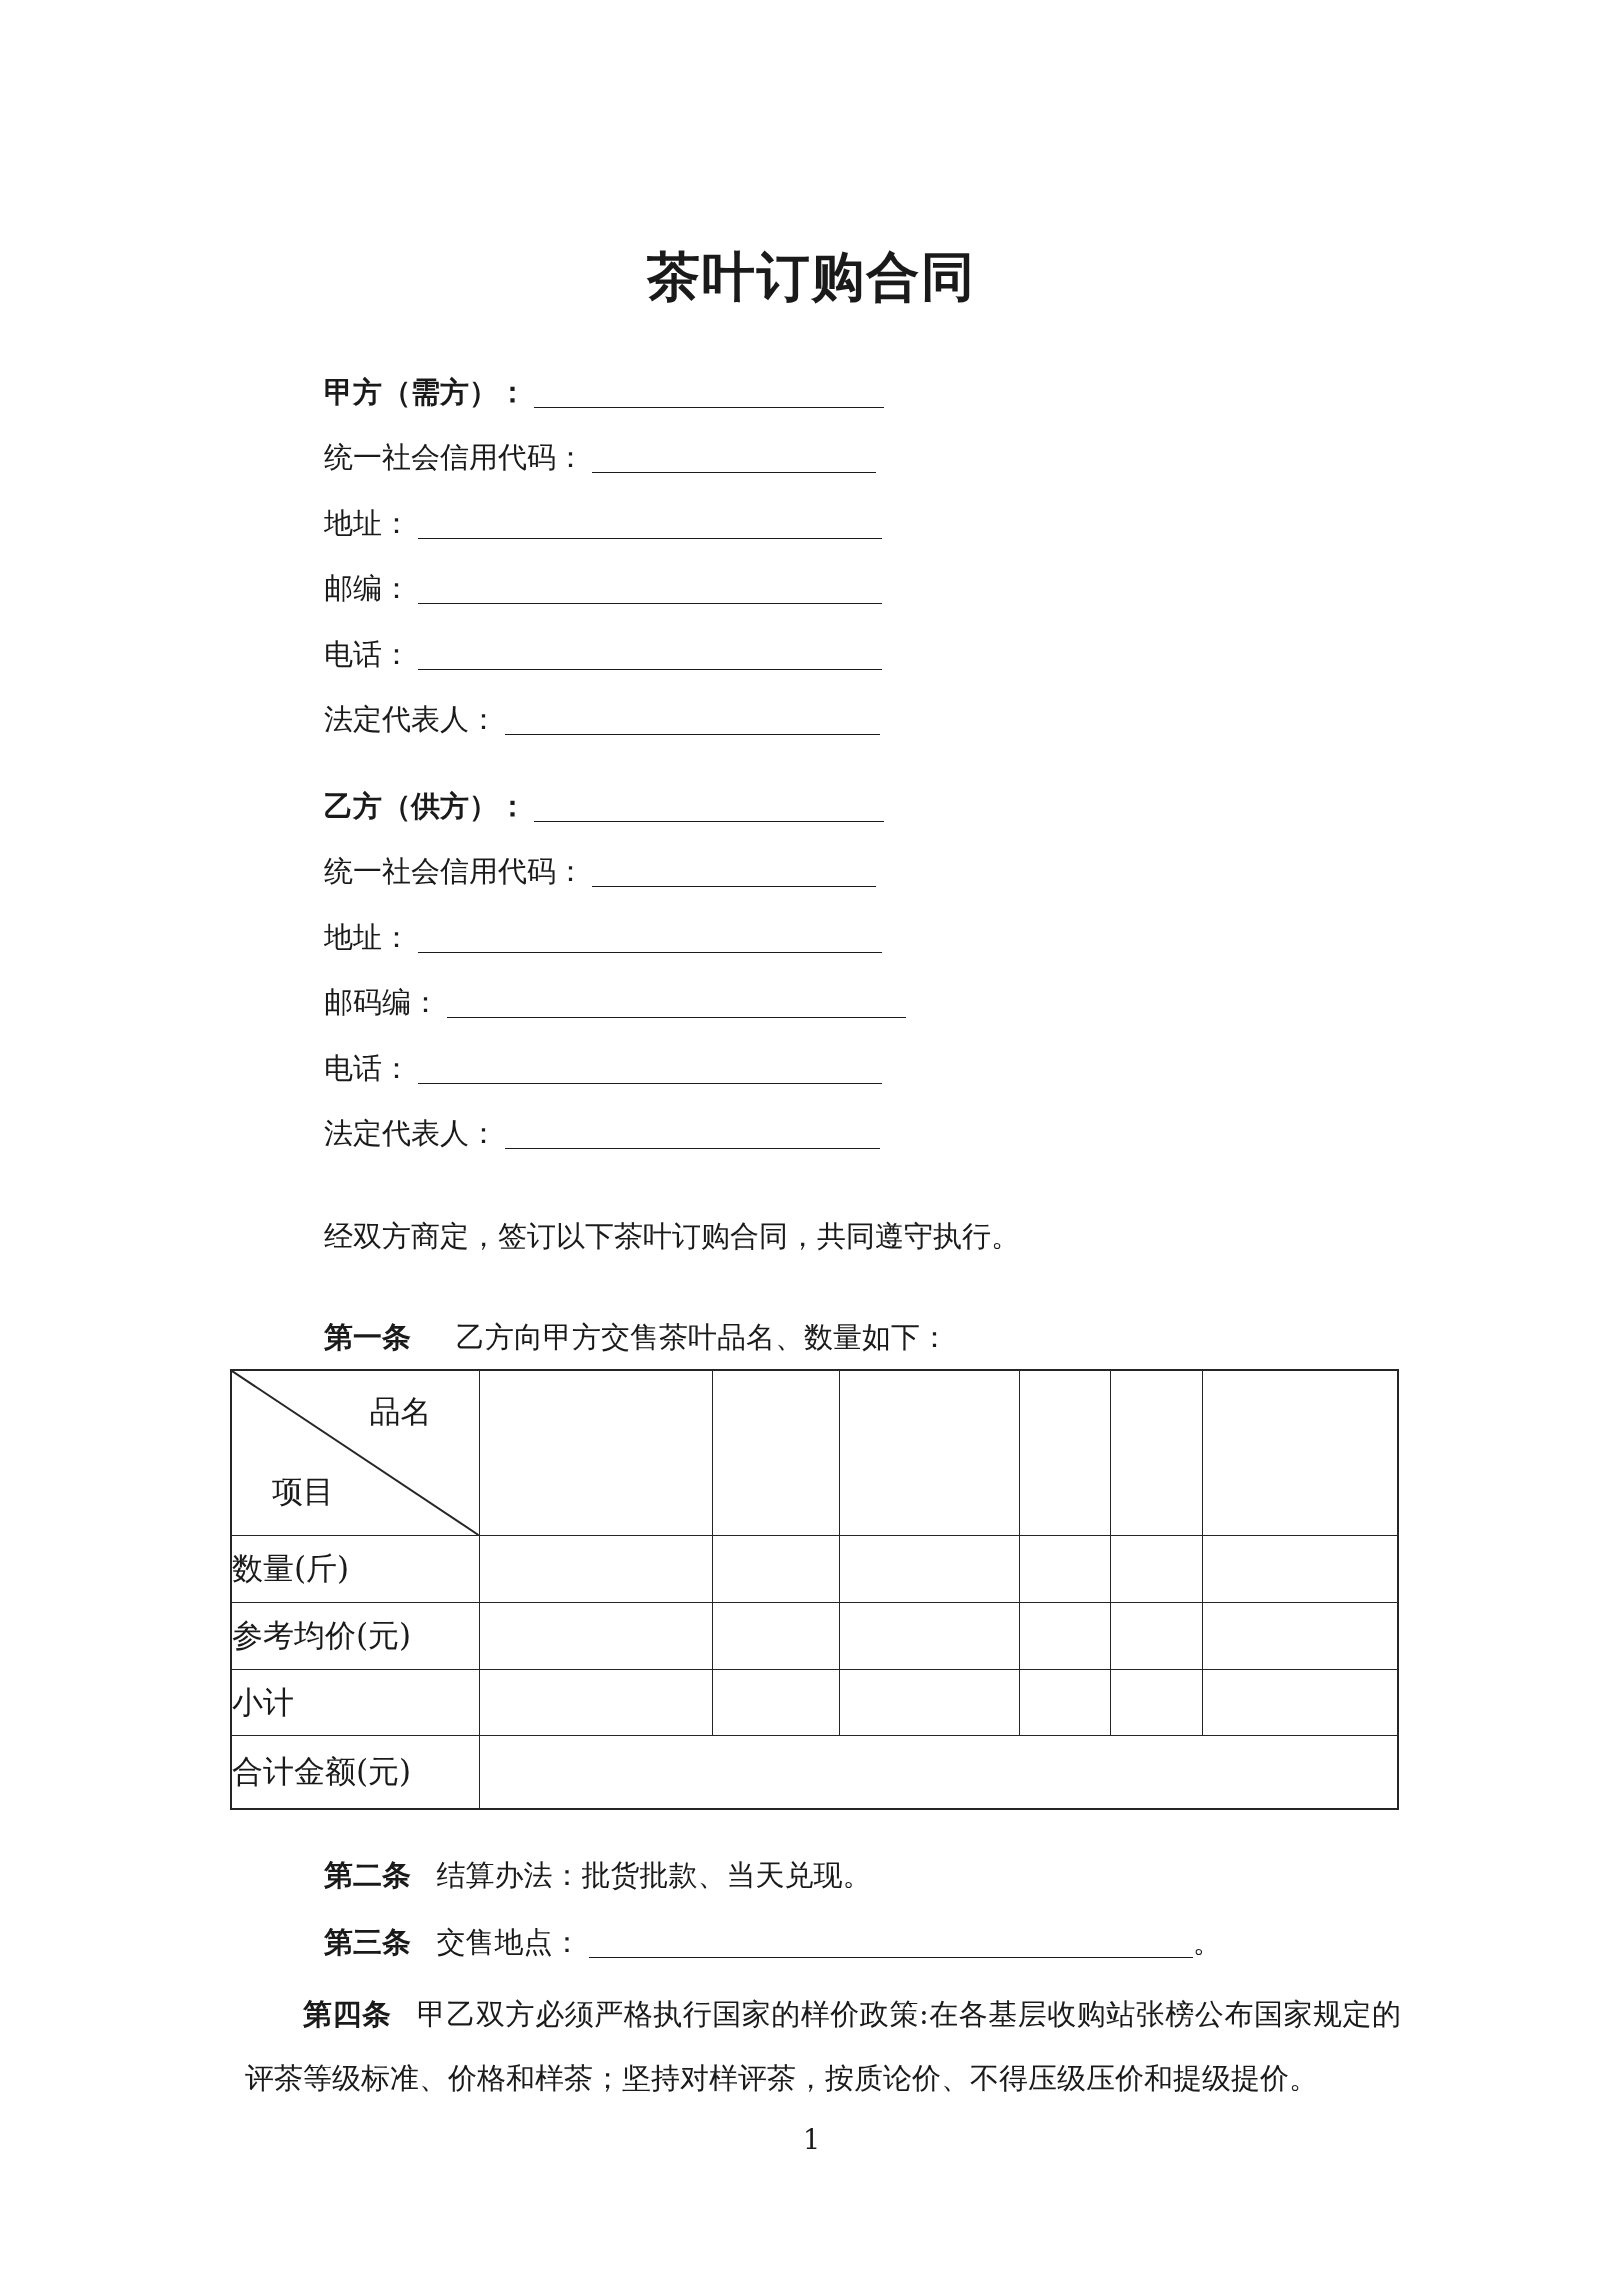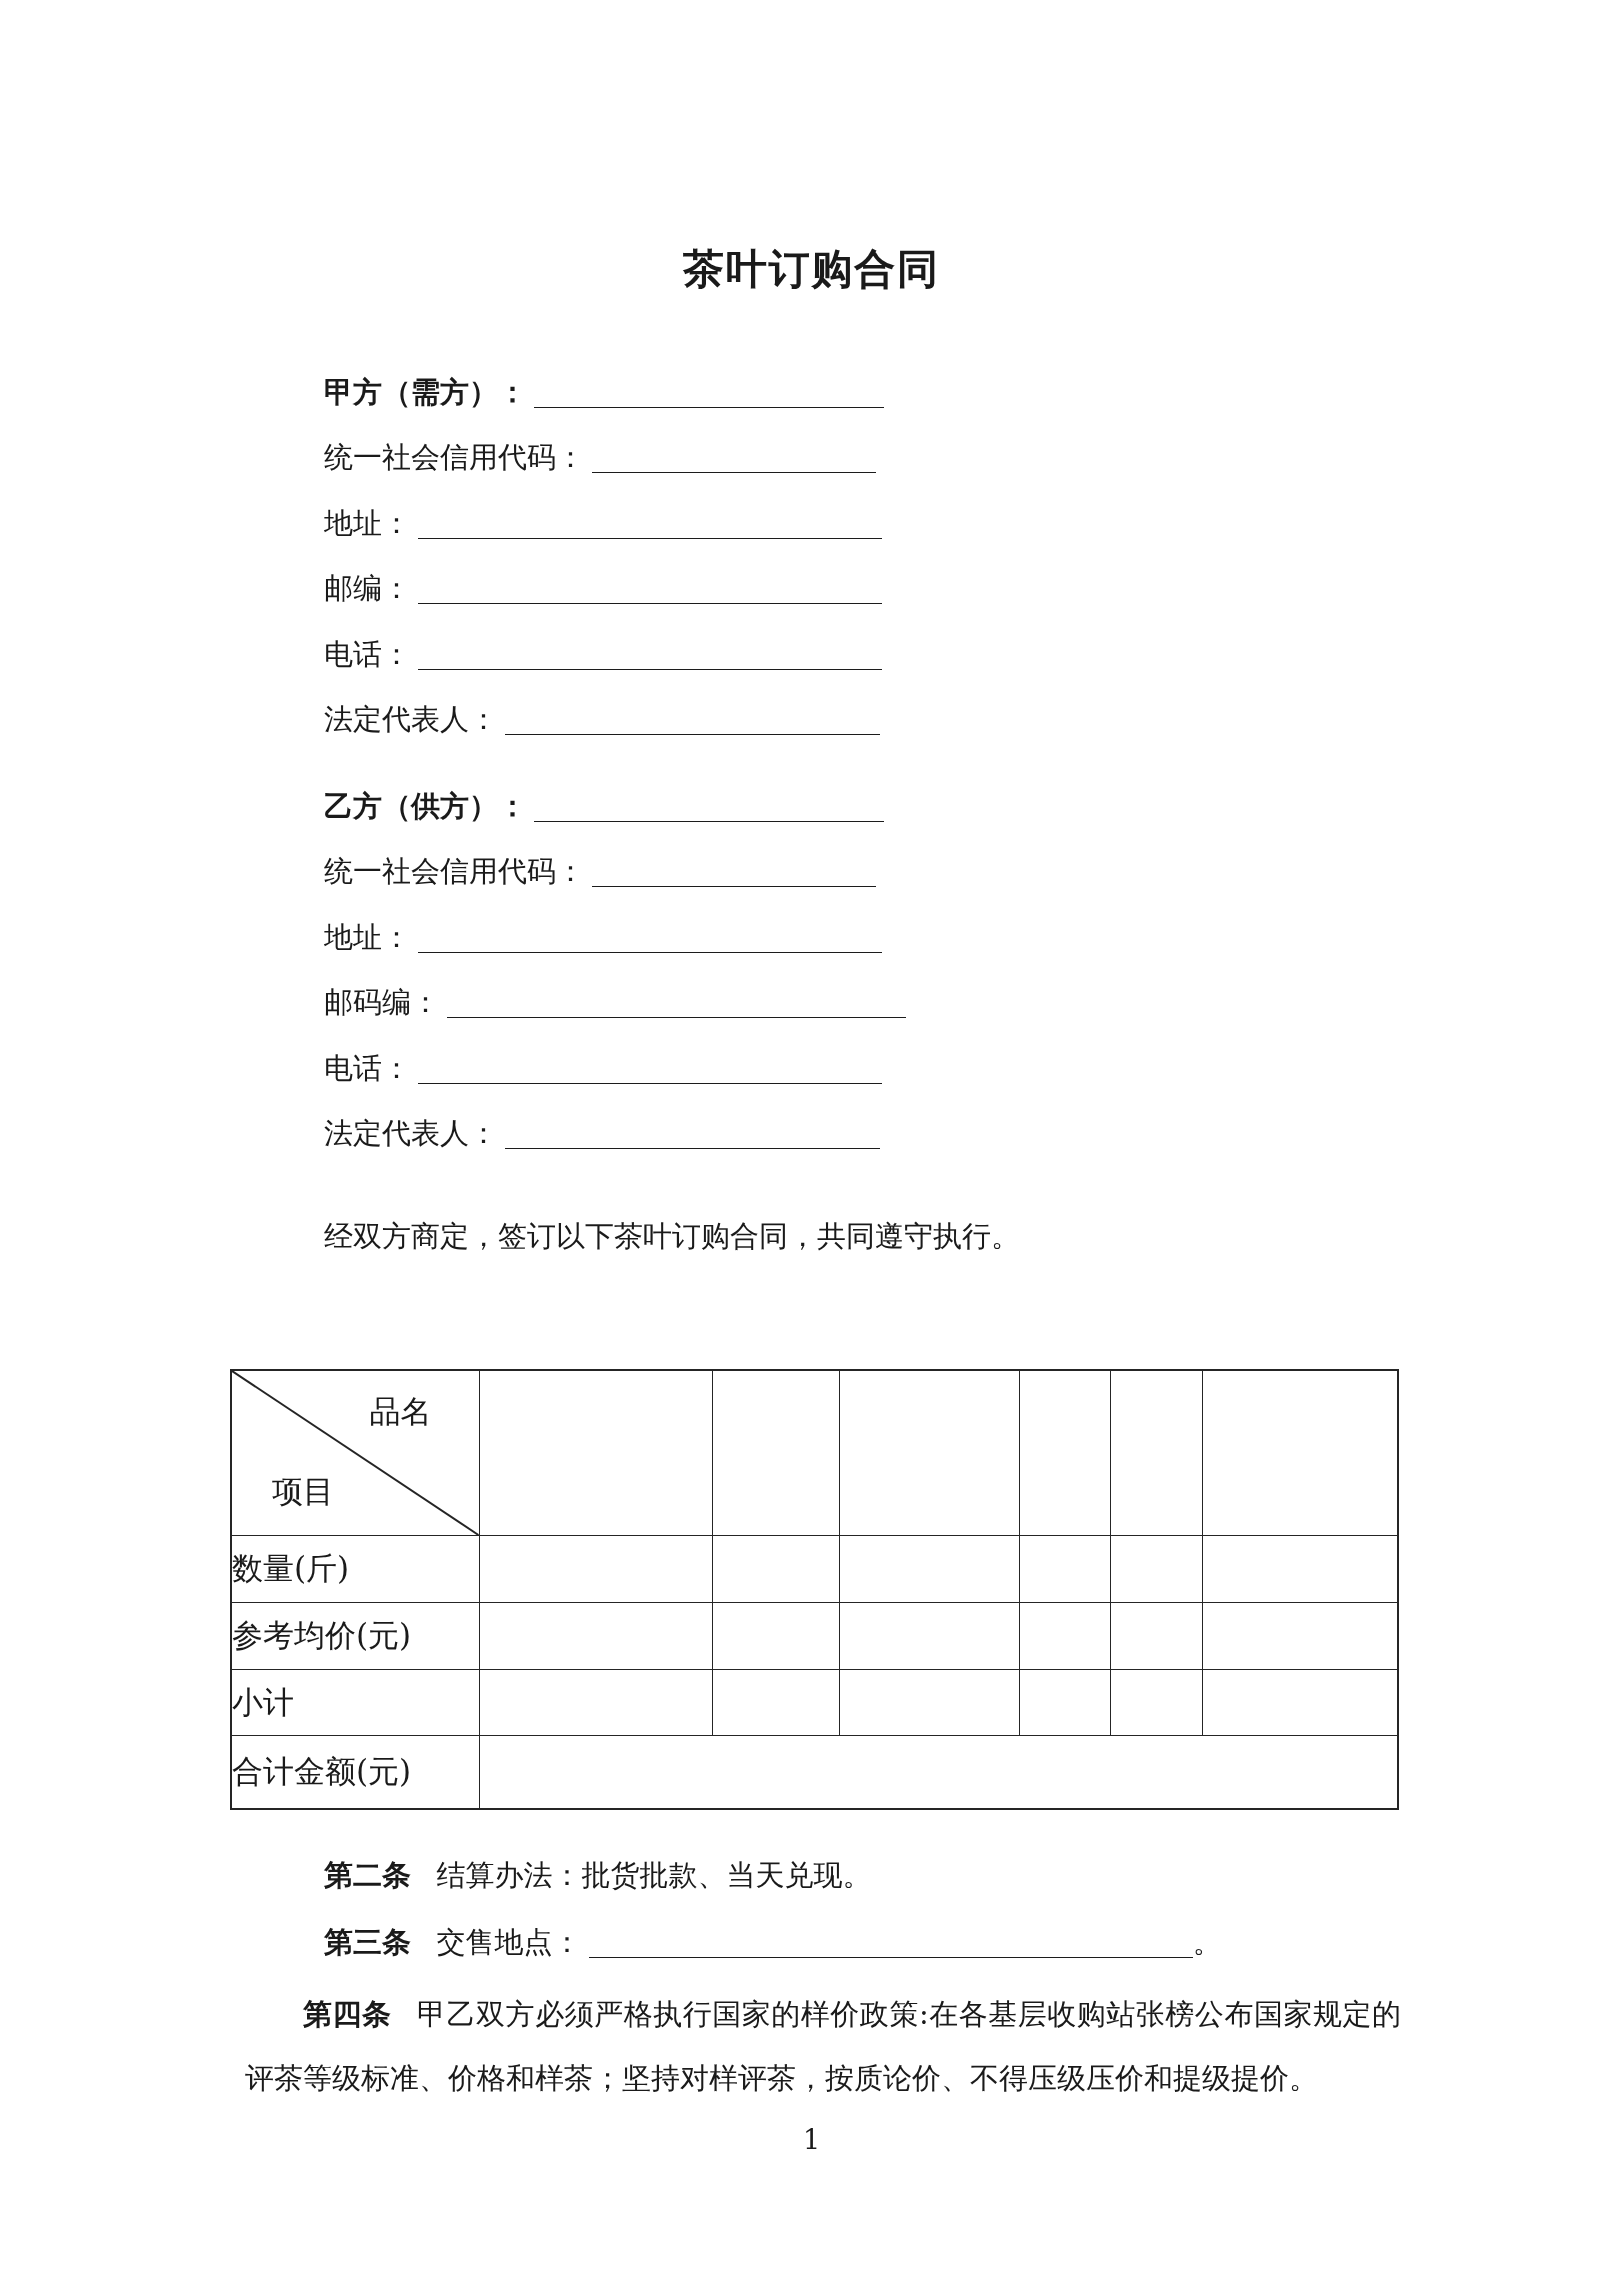--- a/index.html
+++ b/index.html
@@ -9,21 +9,21 @@
     background:#ffffff;
     font-family:"DejaVu Serif","Liberation Serif",serif;
     color:#1a1a1a;
     font-size:29px;
     overflow:hidden;
   }
   .abs{position:absolute;}
   .title{
     left:0;right:0;top:242px;
     text-align:center;
-    font-size:41px;
+    font-size:53px;
     font-weight:700;
     letter-spacing:1.8px;
   }
   .line{
     left:304px;
     height:40px;
     line-height:40px;
     white-space:nowrap;
     margin-left:20px;
   }
@@ -137,20 +137,23 @@
   </div>
   <div class="abs line" style="top:1046px">
     <span>电话：</span><span class="blank w510"></span>
   </div>
   <div class="abs line" style="top:1111px">
     <span>法定代表人：</span><span class="blank w413"></span>
   </div>
 
   <div class="abs line" style="top:1216px">经双方商定，签订以下茶叶订购合同，共同遵守执行。</div>
 
+  <div class="abs line" style="top:1317px">
+    <span class="hei num1">第一条</span><span>乙方向甲方交售茶叶品名、数量如下：</span>
+  </div>
 
   <table class="order">
     <colgroup>
       <col style="width:248px">
         <col style="width:233px">
         <col style="width:127px">
       <col style="width:180px">
         <col style="width:91px">
         <col style="width:92px">
         <col style="width:196px">

